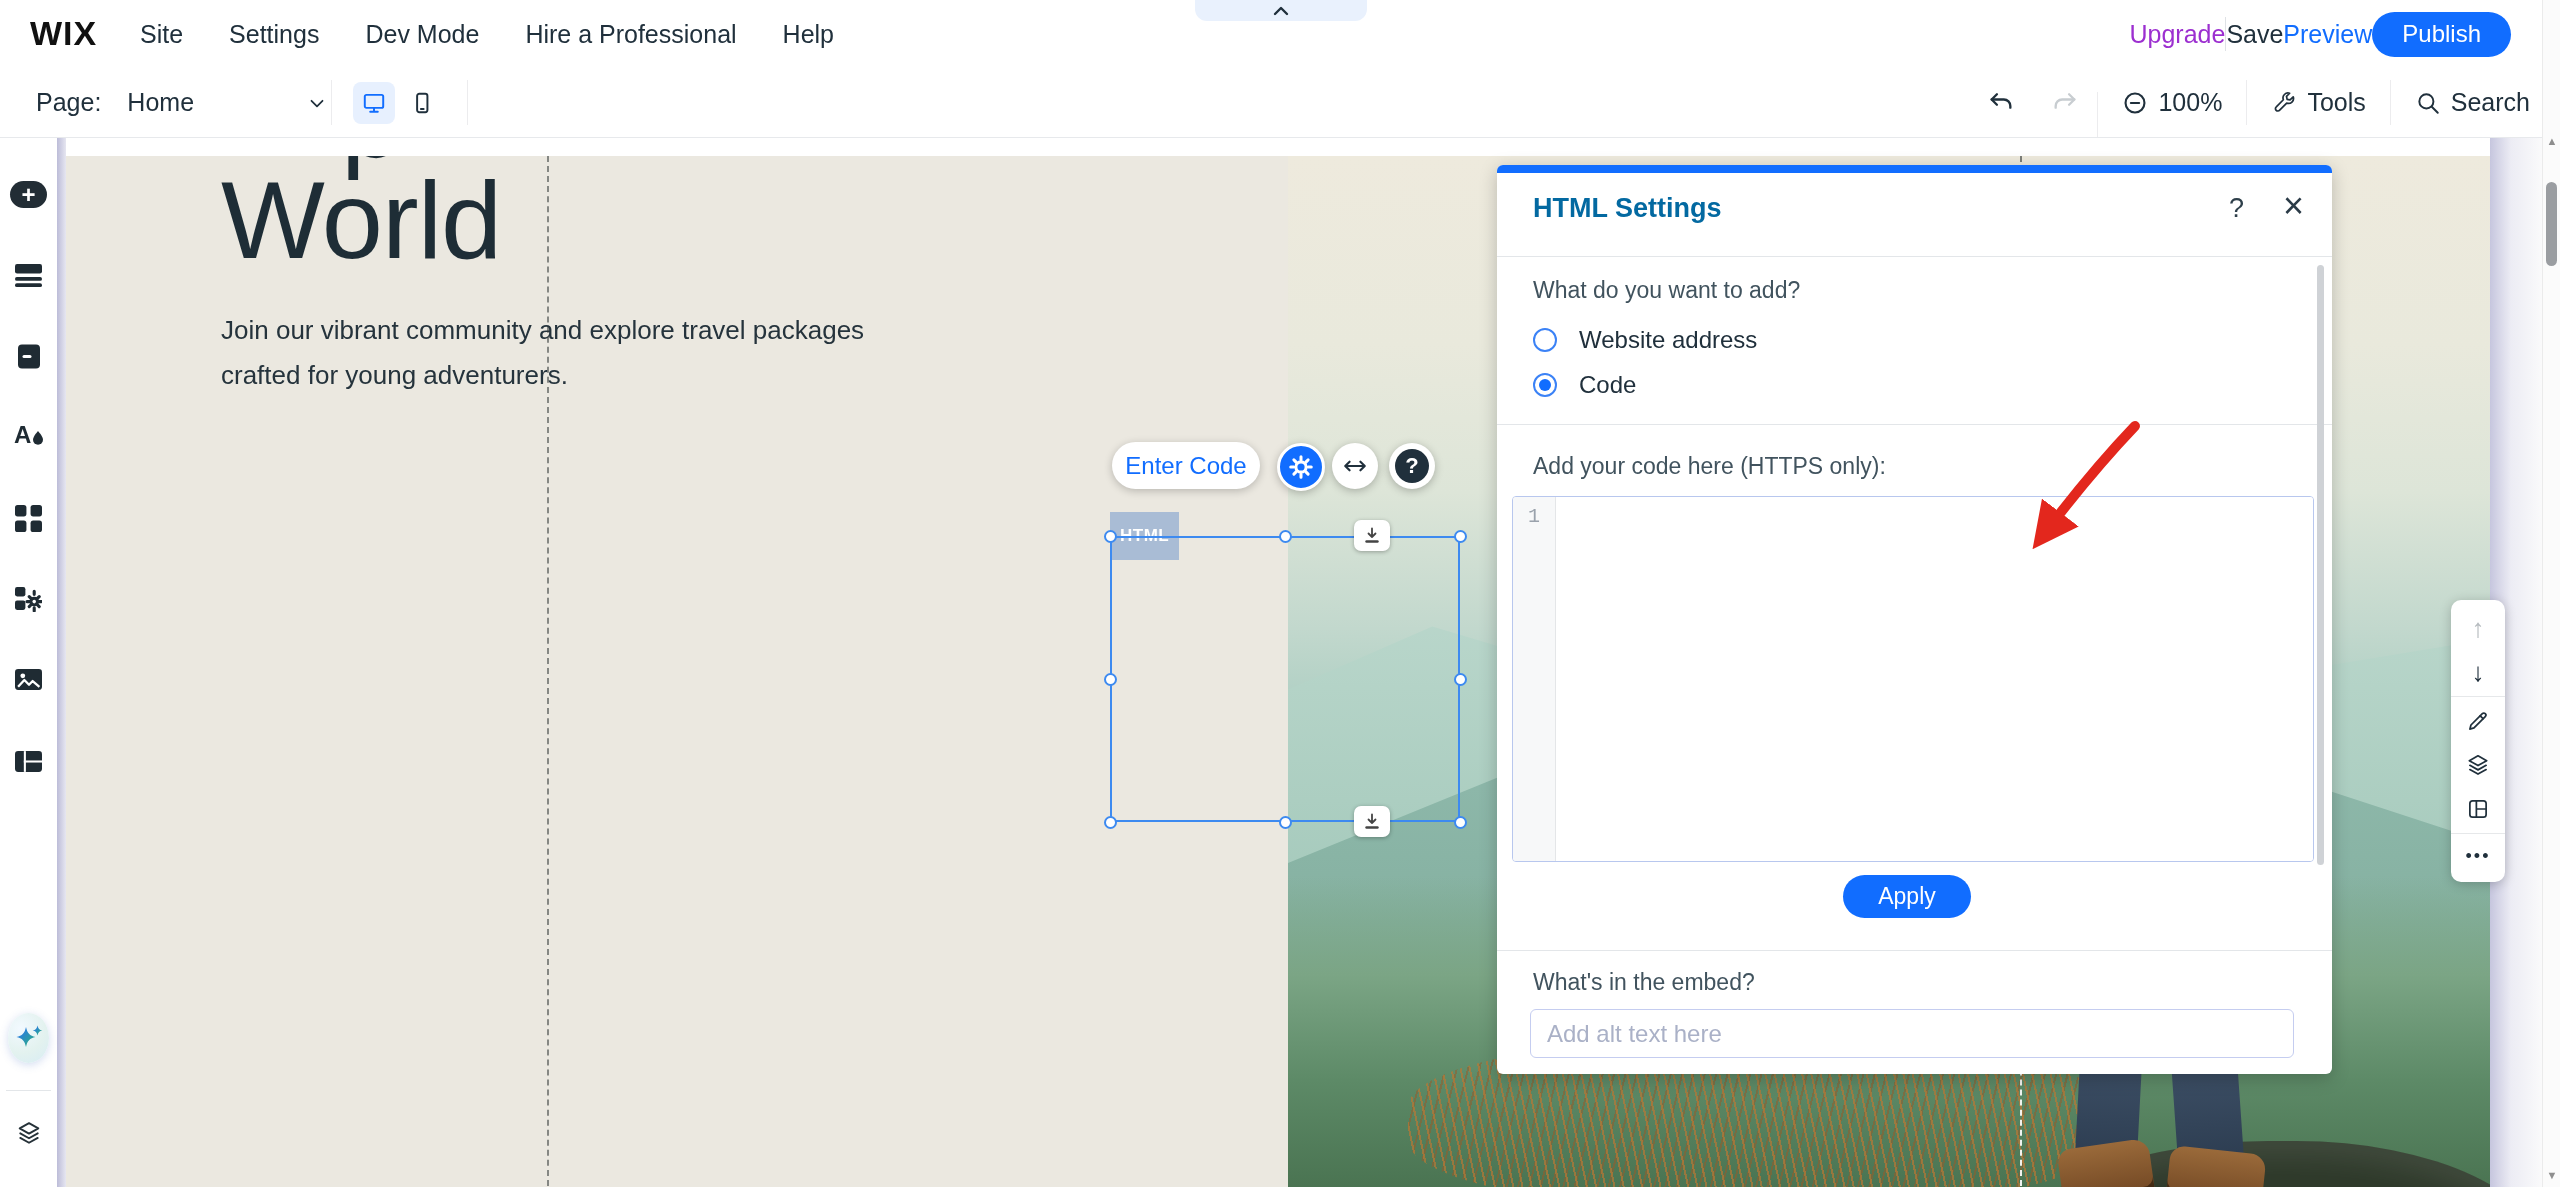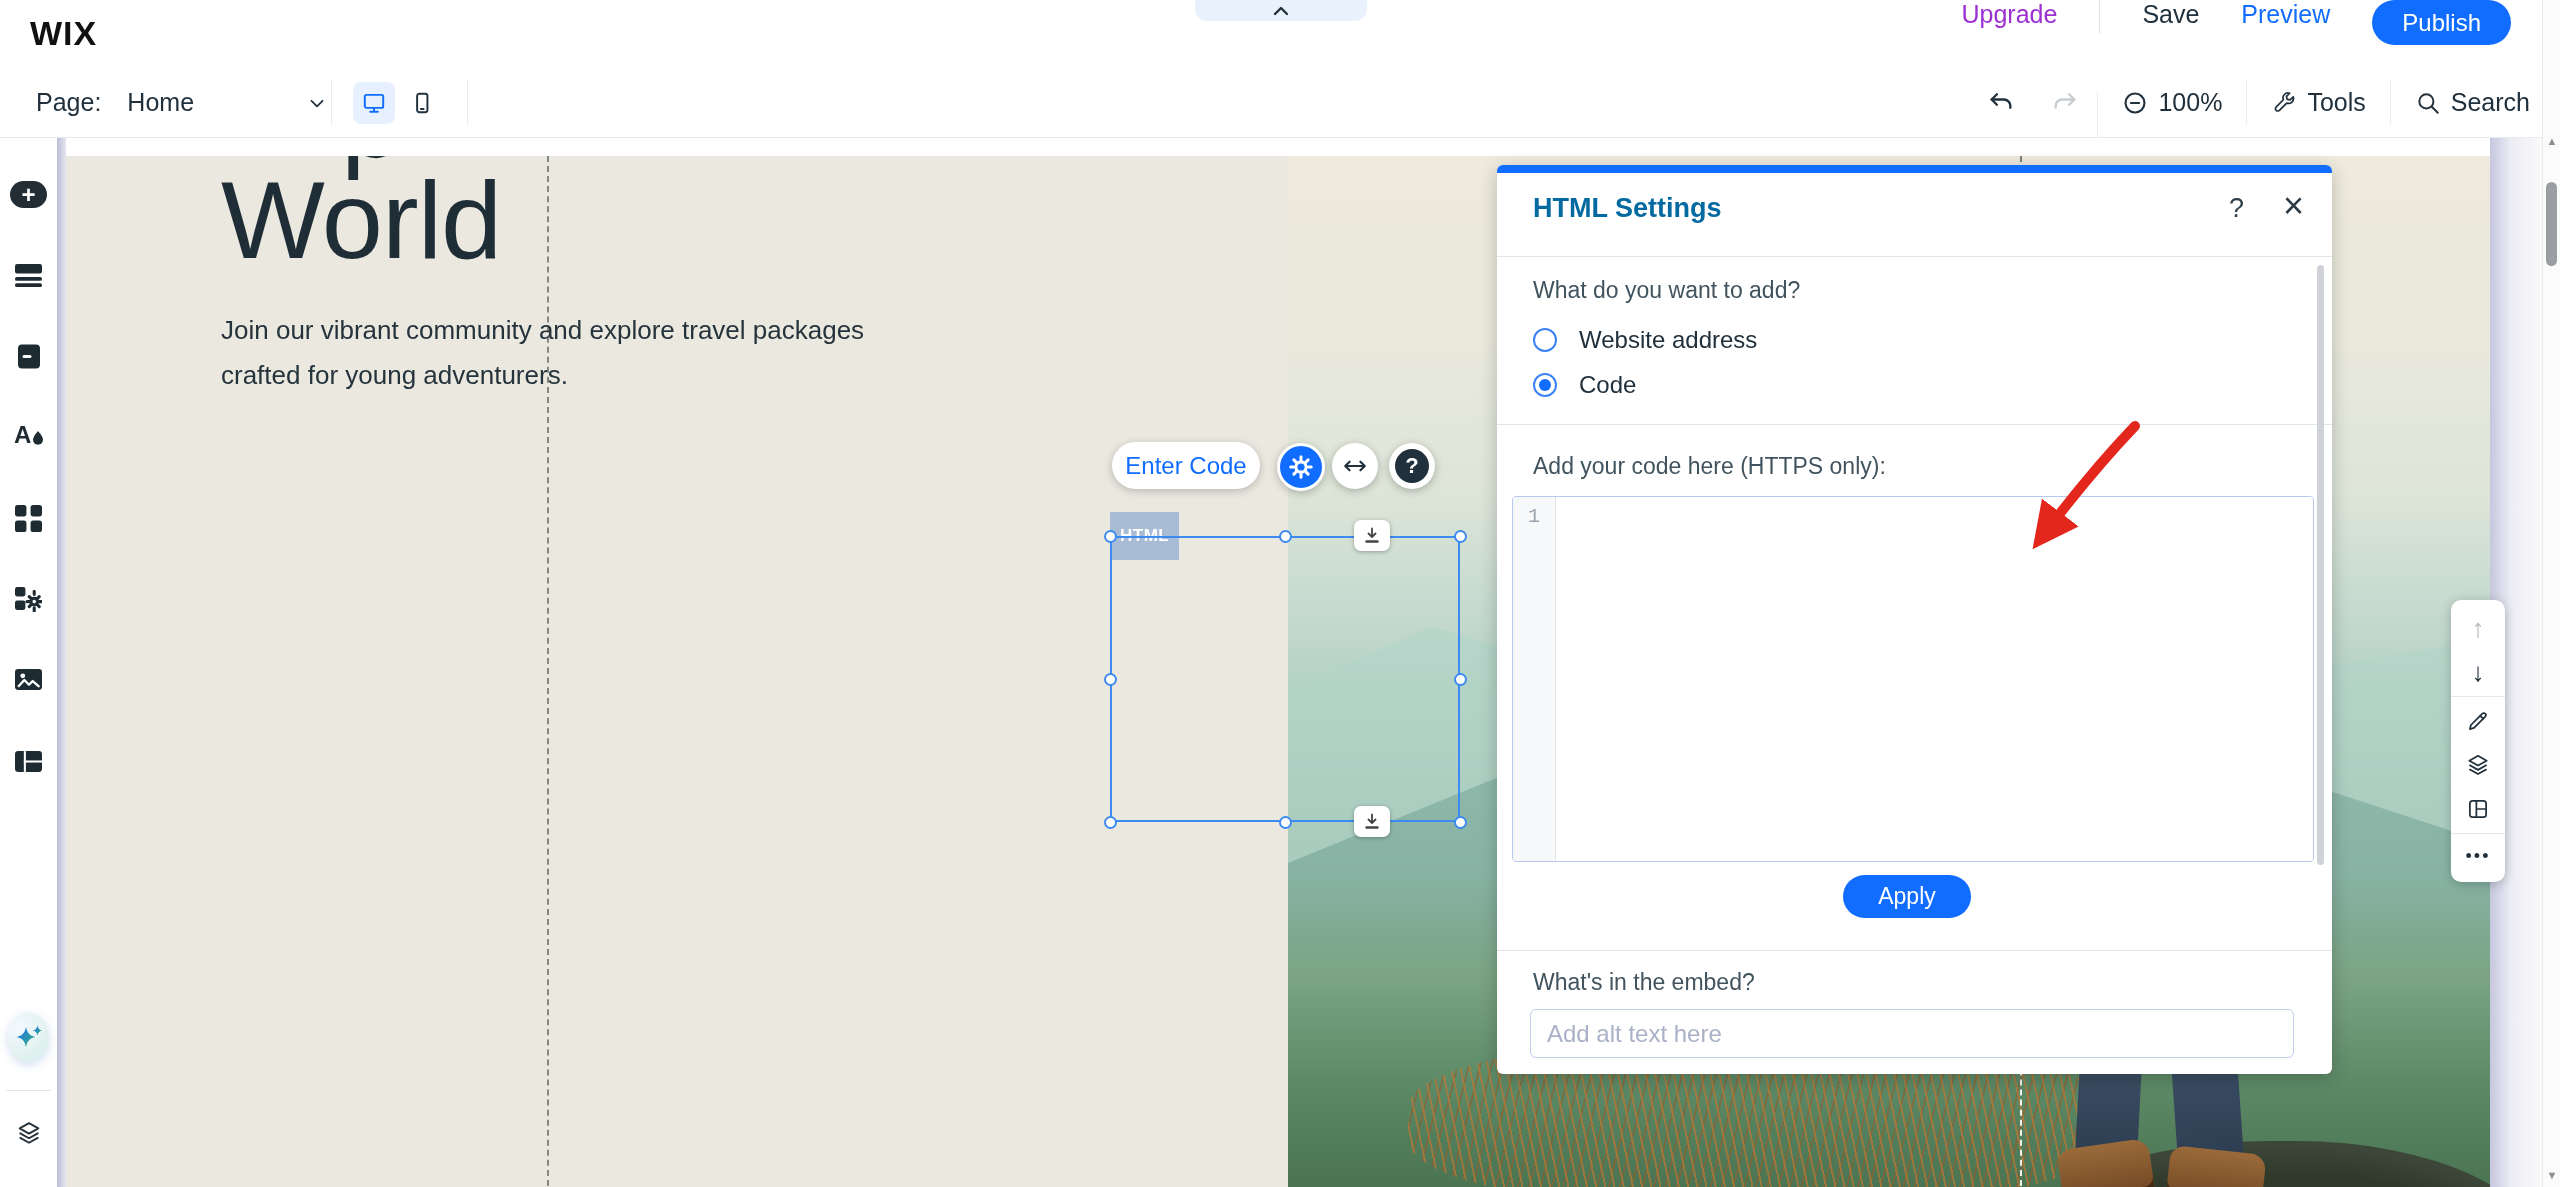--- a/index.html
+++ b/index.html
@@ -8,21 +8,21 @@
        -webkit-font-smoothing:antialiased;}
   .abs{position:absolute;}
   svg{display:block;}
   .ico{stroke:#20303c;fill:none;stroke-width:1.8;stroke-linecap:round;stroke-linejoin:round;}
 
   
   .menubar{left:0;top:0;width:2560px;height:68px;background:#fff;border-bottom:1px solid #f0f1f3;z-index:60;}
   .wix-logo{left:30px;top:14px;font-size:34px;font-weight:800;letter-spacing:1px;color:#111;}
   .menu-items{left:140px;top:0;height:68px;display:flex;align-items:center;gap:46px;font-size:25px;color:#20303c;}
   .menu-items span{cursor:pointer;}
-  .menu-actions{right:49px;top:0;height:68px;display:flex;gap:42px;font-size:25px;}
+  .menu-actions{right:49px;top:0;height:68px;display:flex;align-items:center;font-size:25px;}
   .vdiv{width:1px;height:34px;background:#dfe2e6;}
   .upgrade{color:#9c2fd0;}
   .preview{color:#116dff;}
   .publish-btn{background:#116dff;color:#fff;border:none;border-radius:23px;height:45px;padding:0 30px;
        font-size:24px;font-family:inherit;cursor:pointer;}
 
   
   .collapse-tab{left:1195px;top:0;width:172px;height:21px;background:#e9f1fd;border-radius:0 0 12px 12px;
        display:flex;align-items:center;justify-content:center;z-index:65;}
 
@@ -361,20 +361,27 @@
     <defs>
       <marker id="ah" markerWidth="4.6" markerHeight="4.6" refX="3.2" refY="2.3" orient="auto">
         <path d="M0 0L4.6 2.3L0 4.6z" fill="#e3271d"></path>
       </marker>
     </defs>
     <path d="M140 14 Q96 60 46 126" stroke="#e3271d" stroke-width="10" fill="none" stroke-linecap="round" marker-end="url(#ah)"></path>
   </svg>
 
   <div class="abs menubar">
     <div class="abs wix-logo">WIX</div>
+    <div class="abs menu-items">
+      <span>Site</span>
+      <span>Settings</span>
+      <span>Dev Mode</span>
+      <span>Hire a Professional</span>
+      <span>Help</span>
+    </div>
     <div class="abs menu-actions">
       <span class="upgrade">Upgrade</span>
       <span class="vdiv"></span>
       <span style="cursor:pointer;">Save</span>
       <span class="preview" style="cursor:pointer;">Preview</span>
       <button class="publish-btn">Publish</button>
     </div>
   </div>
 
   <div class="abs collapse-tab">

